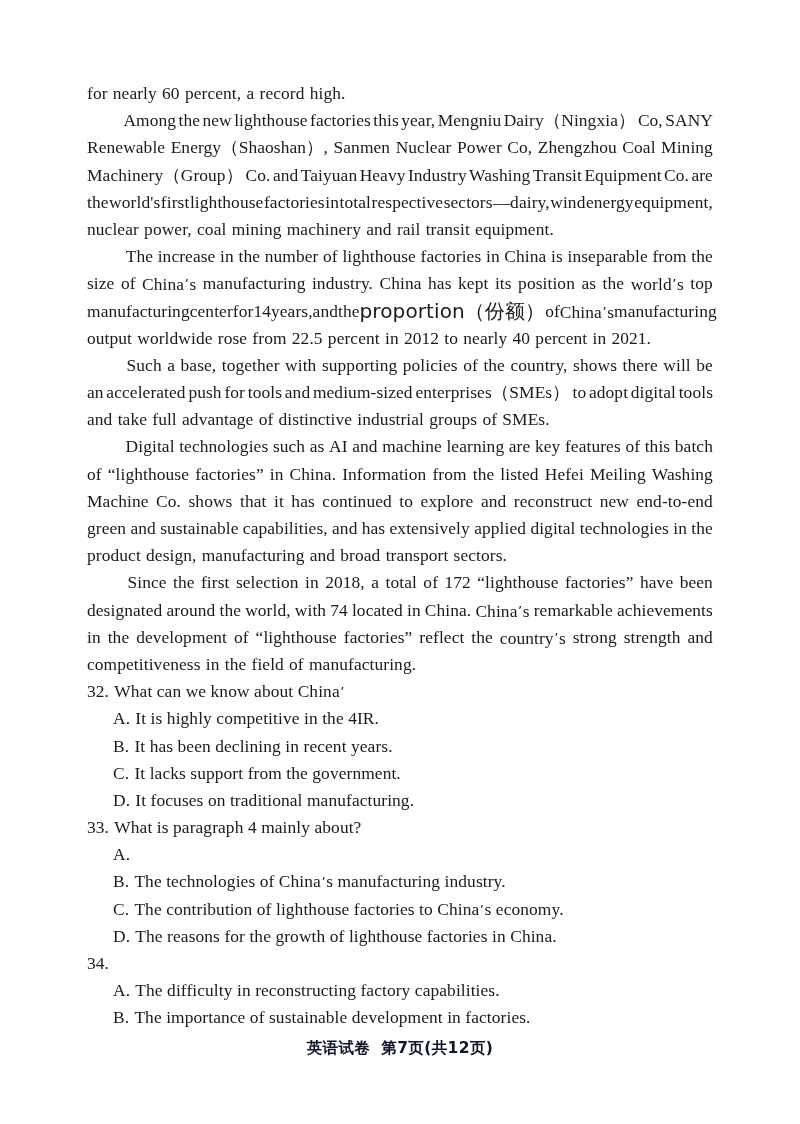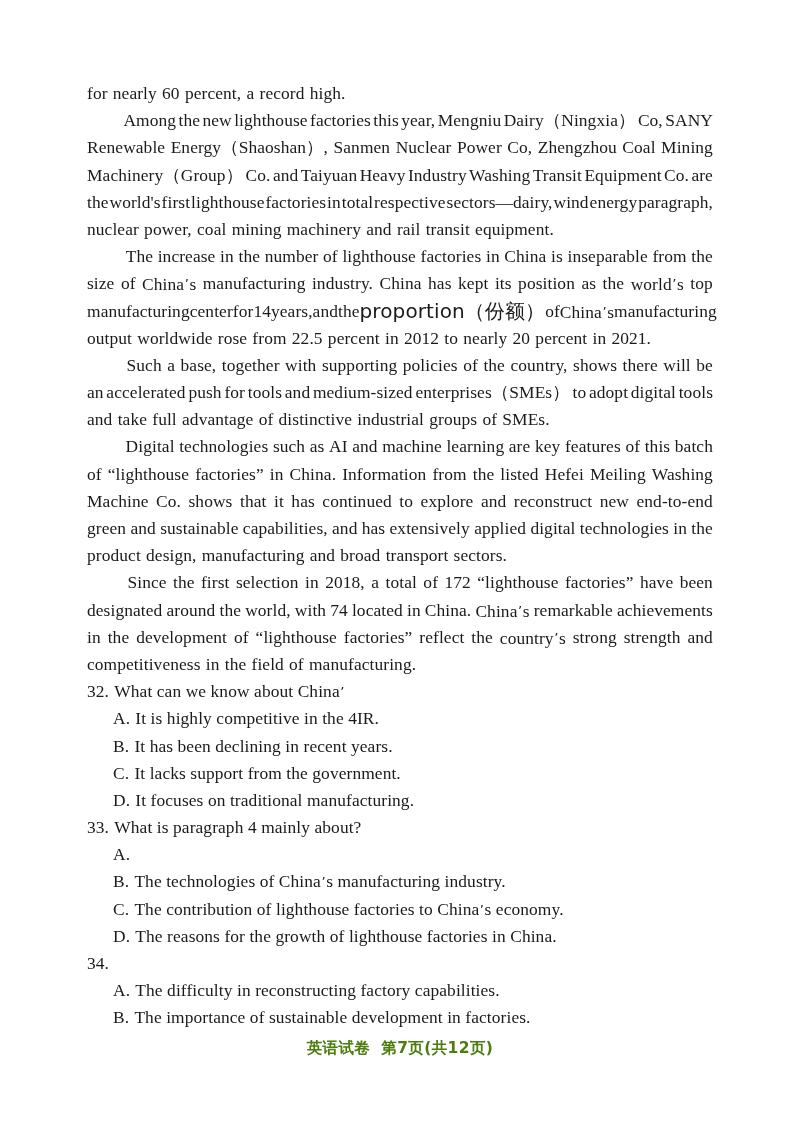--- a/index.html
+++ b/index.html
@@ -76,21 +76,21 @@
 
   .footer {
     position: absolute;
     left: 0;
     top: 1038px;
     width: 800px;
     text-align: center;
     font-family: "DejaVu Sans", "Liberation Sans", sans-serif;
     font-size: 15.5px;
     font-weight: 700;
-    color: #4d7c0f;
+    color: #0f172a;
     letter-spacing: 0.4px;
   }
   .footer .gap {
     display: inline-block;
     width: 11px;
   }
 </style>
 </head>
 <body>
 
@@ -104,37 +104,37 @@
     <div class="line justify">
       <span class="indent"></span><span class="w">Among</span><span class="w">the</span><span class="w">new</span><span class="w">lighthouse</span><span class="w">factories</span><span class="w">this</span><span class="w">year,</span><span class="w">Mengniu</span><span class="w">Dairy（Ningxia）</span><span class="w">Co,</span><span class="w">SANY</span>
     </div>
     <div class="line justify">
       <span class="w">Renewable</span><span class="w">Energy（Shaoshan）,</span><span class="w">Sanmen</span><span class="w">Nuclear</span><span class="w">Power</span><span class="w">Co,</span><span class="w">Zhengzhou</span><span class="w">Coal</span><span class="w">Mining</span>
     </div>
     <div class="line justify">
       <span class="w">Machinery（Group）</span><span class="w">Co.</span><span class="w">and</span><span class="w">Taiyuan</span><span class="w">Heavy</span><span class="w">Industry</span><span class="w">Washing</span><span class="w">Transit</span><span class="w">Equipment</span><span class="w">Co.</span><span class="w">are</span>
     </div>
     <div class="line justify">
-      <span class="w">the</span><span class="w">world's</span><span class="w">first</span><span class="w">lighthouse</span><span class="w">factories</span><span class="w">in</span><span class="w">total</span><span class="w">respective</span><span class="w">sectors—dairy,</span><span class="w">wind</span><span class="w">energy</span><span class="w">paragraph,</span>
+      <span class="w">the</span><span class="w">world's</span><span class="w">first</span><span class="w">lighthouse</span><span class="w">factories</span><span class="w">in</span><span class="w">total</span><span class="w">respective</span><span class="w">sectors—dairy,</span><span class="w">wind</span><span class="w">energy</span><span class="w">equipment,</span>
     </div>
     <div class="line flush">
       <span class="w">nuclear</span><span class="w">power,</span><span class="w">coal</span><span class="w">mining</span><span class="w">machinery</span><span class="w">and</span><span class="w">rail</span><span class="w">transit</span><span class="w">equipment.</span>
     </div>
 
     <div class="line justify">
       <span class="indent"></span><span class="w">The</span><span class="w">increase</span><span class="w">in</span><span class="w">the</span><span class="w">number</span><span class="w">of</span><span class="w">lighthouse</span><span class="w">factories</span><span class="w">in</span><span class="w">China</span><span class="w">is</span><span class="w">inseparable</span><span class="w">from</span><span class="w">the</span>
     </div>
     <div class="line justify">
       <span class="w">size</span><span class="w">of</span><span class="w"><span>China</span><span class="apos">’</span><span>s</span></span><span class="w">manufacturing</span><span class="w">industry.</span><span class="w">China</span><span class="w">has</span><span class="w">kept</span><span class="w">its</span><span class="w">position</span><span class="w">as</span><span class="w">the</span><span class="w"><span>world</span><span class="apos">’</span><span>s</span></span><span class="w">top</span>
     </div>
     <div class="line justify">
       <span class="w">manufacturing</span><span class="w">center</span><span class="w">for</span><span class="w">14</span><span class="w">years,</span><span class="w">and</span><span class="w">the</span><span class="w cn">proportion（份额）</span><span class="w">of</span><span class="w"><span>China</span><span class="apos">’</span><span>s</span></span><span class="w">manufacturing</span>
     </div>
     <div class="line flush">
-      <span class="w">output</span><span class="w">worldwide</span><span class="w">rose</span><span class="w">from</span><span class="w">22.5</span><span class="w">percent</span><span class="w">in</span><span class="w">2012</span><span class="w">to</span><span class="w">nearly</span><span class="w">20</span><span class="w">percent</span><span class="w">in</span><span class="w">2021.</span>
+      <span class="w">output</span><span class="w">worldwide</span><span class="w">rose</span><span class="w">from</span><span class="w">22.5</span><span class="w">percent</span><span class="w">in</span><span class="w">2012</span><span class="w">to</span><span class="w">nearly</span><span class="w">40</span><span class="w">percent</span><span class="w">in</span><span class="w">2021.</span>
     </div>
 
     <div class="line justify">
       <span class="indent"></span><span class="w">Such</span><span class="w">a</span><span class="w">base,</span><span class="w">together</span><span class="w">with</span><span class="w">supporting</span><span class="w">policies</span><span class="w">of</span><span class="w">the</span><span class="w">country,</span><span class="w">shows</span><span class="w">there</span><span class="w">will</span><span class="w">be</span>
     </div>
     <div class="line justify">
       <span class="w">an</span><span class="w">accelerated</span><span class="w">push</span><span class="w">for</span><span class="w">tools</span><span class="w">and</span><span class="w">medium-sized</span><span class="w">enterprises（SMEs）</span><span class="w">to</span><span class="w">adopt</span><span class="w">digital</span><span class="w">tools</span>
     </div>
     <div class="line flush">
       <span class="w">and</span><span class="w">take</span><span class="w">full</span><span class="w">advantage</span><span class="w">of</span><span class="w">distinctive</span><span class="w">industrial</span><span class="w">groups</span><span class="w">of</span><span class="w">SMEs.</span>

